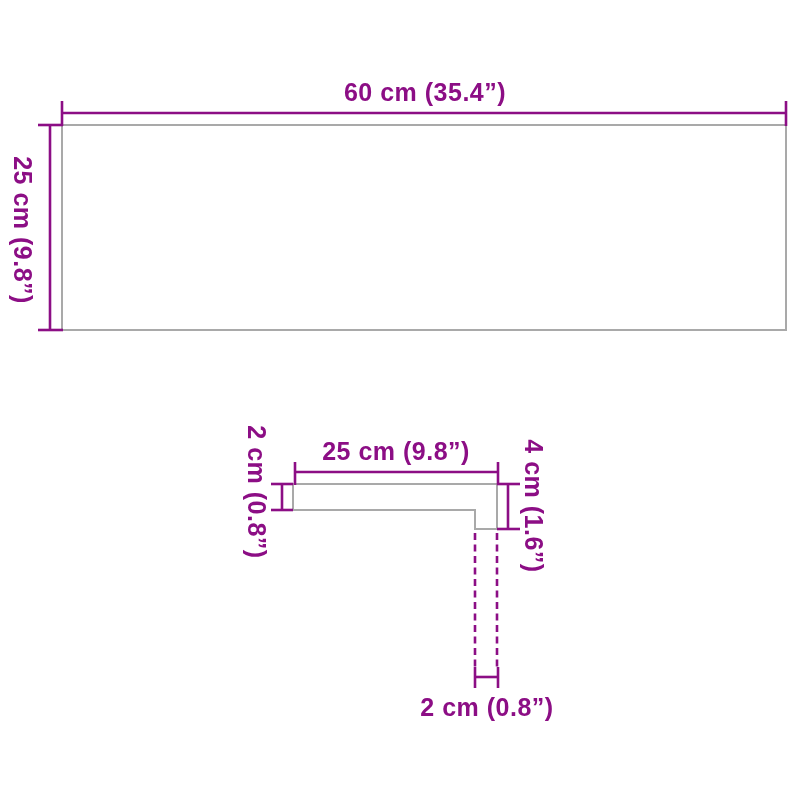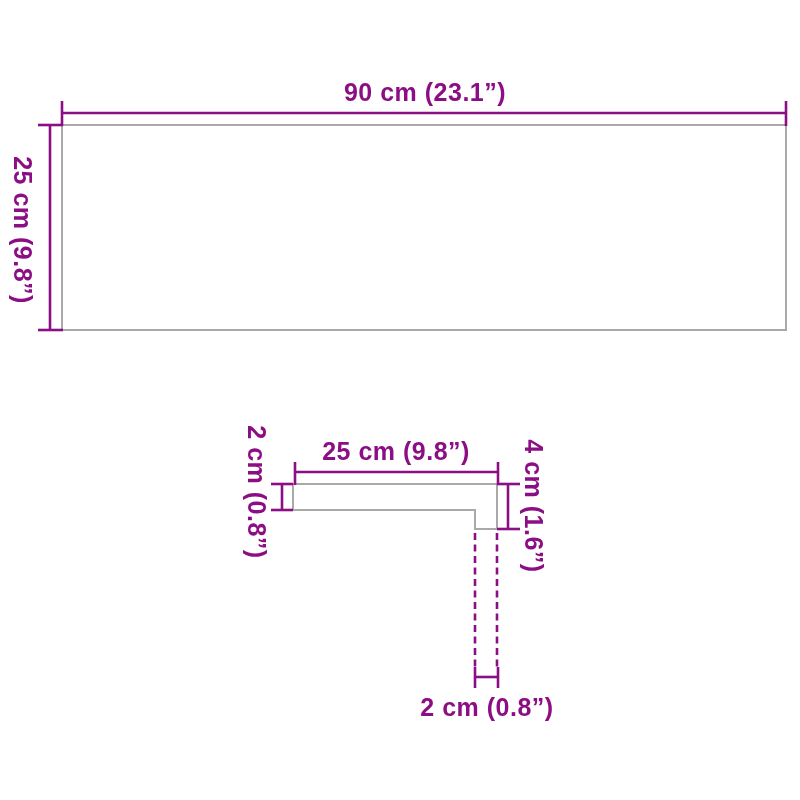--- a/index.html
+++ b/index.html
@@ -93,21 +93,21 @@
       <line x1="497" y1="533" x2="497" y2="668"></line>
     </g>
 
     <g class="dim">
       <line x1="475" y1="677" x2="498" y2="677"></line>
       <line x1="475" y1="667" x2="475" y2="688"></line>
       <line x1="498" y1="667" x2="498" y2="688"></line>
     </g>
   </svg>
 
-  <div class="label" style="left:425px; top:92px;">90 cm (23.1”)</div>
+  <div class="label" style="left:425px; top:92px;">60 cm (35.4”)</div>
 
   <div class="label rot" style="left:22px; top:230px;">25 cm (9.8”)</div>
 
   <div class="label" style="left:396px; top:451px;">25 cm (9.8”)</div>
 
   <div class="label rot" style="left:256px; top:492px;">2 cm (0.8”)</div>
 
   <div class="label rot" style="left:533px; top:506px;">4 cm (1.6”)</div>
 
   <div class="label" style="left:487px; top:707px;">2 cm (0.8”)</div>

